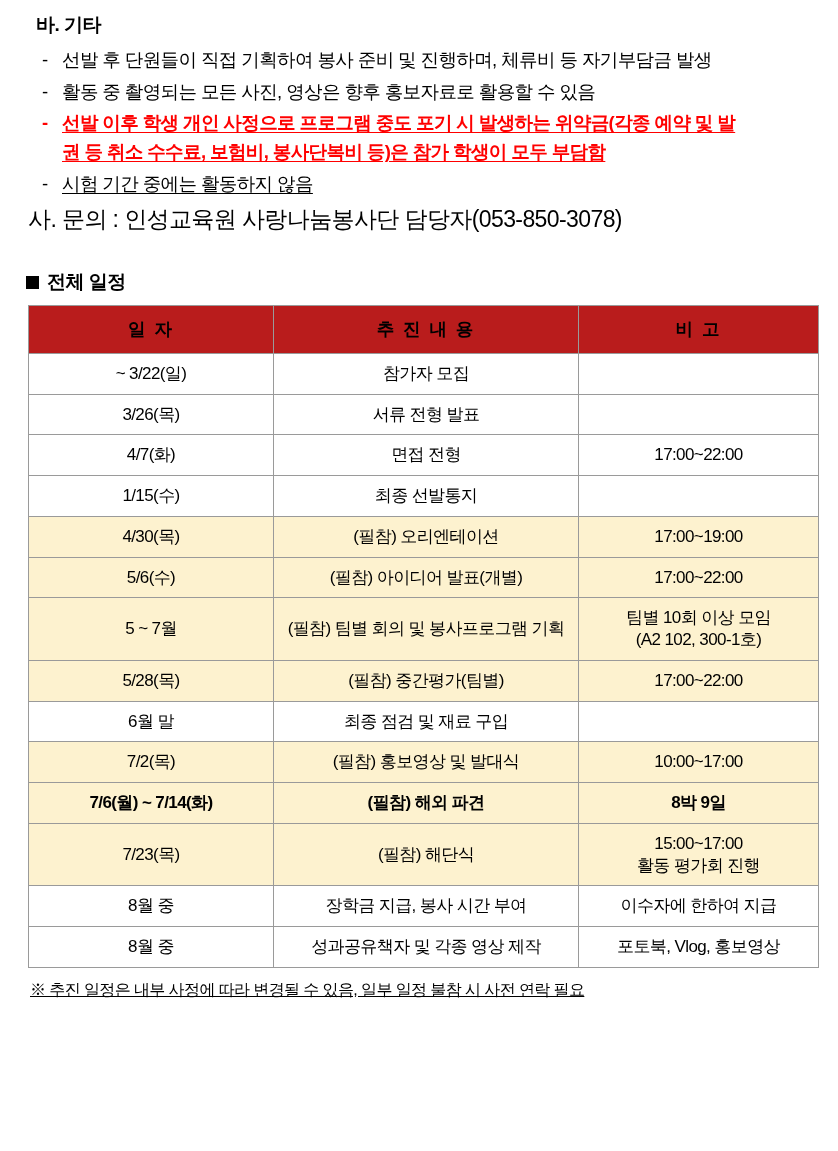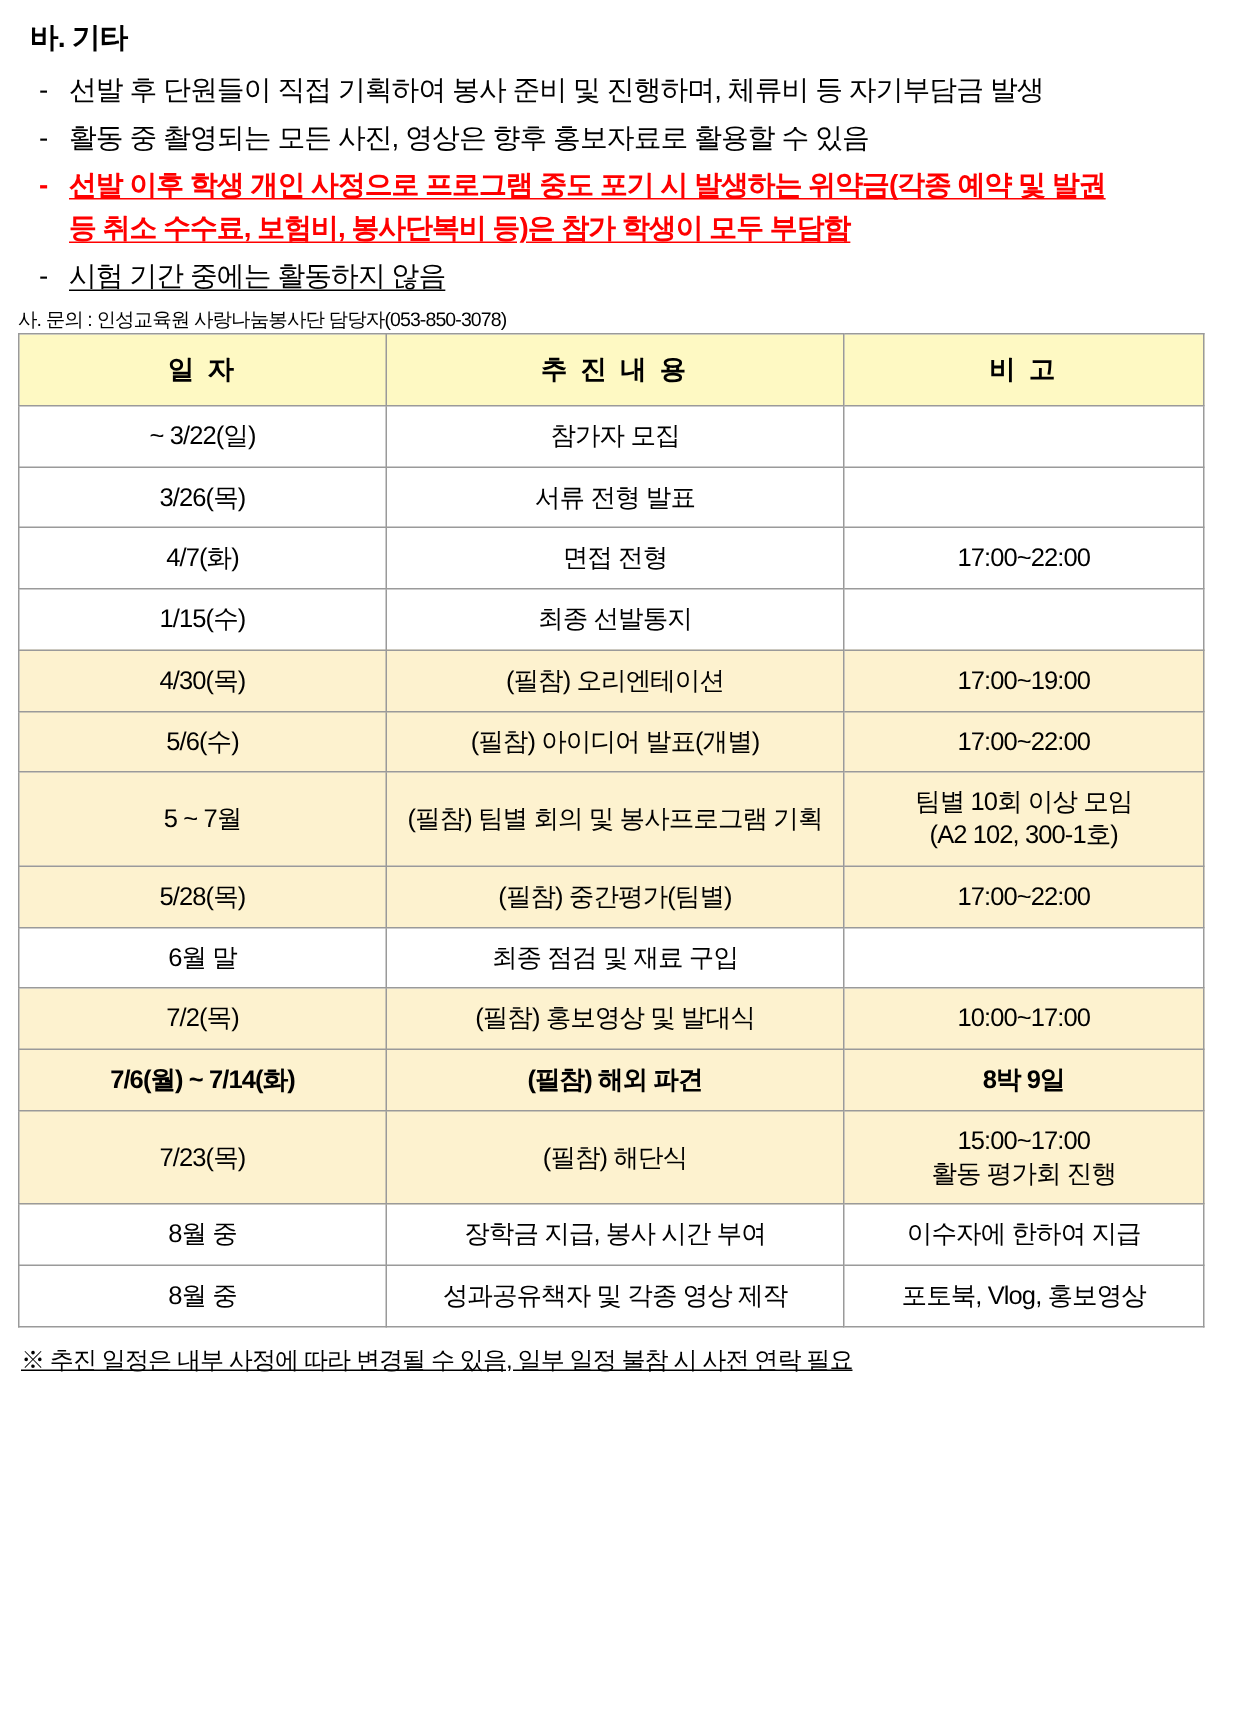--- a/index.html
+++ b/index.html
@@ -9,21 +9,21 @@
   }
   body {
     width: 838px;
     height: 1151px;
     font-family: "Liberation Sans", sans-serif;
     color: #000000;
     position: relative;
     overflow: hidden;
   }
   .page {
-    padding: 8px 22px 0 10px;
+    padding: 8px 22px 0 26px;
     box-sizing: border-box;
     width: 771px;
   }
 
   
   .sec-head {
     font-size: 19px;
     font-weight: bold;
     margin: 4px 0 8px 10px;
     letter-spacing: -0.5px;
@@ -51,21 +51,21 @@
     color: #ff0000;
     font-weight: bold;
     text-decoration: underline;
     text-underline-offset: 3px;
   }
   .bullets li.underline-plain {
     text-decoration: underline;
     text-underline-offset: 3px;
   }
   .contact-line {
-    font-size: 13px;
+    font-size: 23px;
     letter-spacing: -0.6px;
     margin: 6px 0 0 2px;
   }
 
   
   .block-title {
     font-size: 19px;
     font-weight: bold;
     letter-spacing: -0.5px;
     margin: 34px 0 10px 0;
@@ -90,21 +90,21 @@
   table.schedule td {
     border: 1px solid #9a9a9a;
     text-align: center;
     vertical-align: middle;
     font-size: 17px;
     letter-spacing: -0.6px;
     padding: 9px 4px;
     line-height: 1.28;
   }
   table.schedule th {
-    background: #fef9c3;
+    background: #b91c1c;
     font-weight: bold;
     font-size: 17.5px;
     letter-spacing: 2px;
     padding: 12px 4px;
   }
   col.c-date { width: 245px; }
   col.c-content { width: 305px; }
   col.c-note { width: 240px; }
 
   tr.hl td { background: #fdf2cf; }
@@ -127,20 +127,24 @@
 
   <ul class="bullets">
       <li><span class="dash">-</span><span>선발 후 단원들이 직접 기획하여 봉사 준비 및 진행하며, 체류비 등 자기부담금 발생</span></li>
       <li><span class="dash">-</span><span>활동 중 촬영되는 모든 사진, 영상은 향후 홍보자료로 활용할 수 있음</span></li>
       <li class="red"><span class="dash">-</span><span>선발 이후 학생 개인 사정으로 프로그램 중도 포기 시 발생하는 위약금(각종 예약 및 발권 등 취소 수수료, 보험비, 봉사단복비 등)은 참가 학생이 모두 부담함</span></li>
       <li class="underline-plain"><span class="dash">-</span><span>시험 기간 중에는 활동하지 않음</span></li>
     </ul>
 
   <div class="contact-line">사. 문의 : 인성교육원 사랑나눔봉사단  담당자(053-850-3078)</div>
 
+  <div class="block-title">
+    <span class="sq"></span>
+    <span>전체 일정</span>
+  </div>
 
   <table class="schedule">
     <colgroup>
       <col class="c-date">
       <col class="c-content">
       <col class="c-note">
     </colgroup>
     <thead>
       <tr>
         <th>일      자</th>

